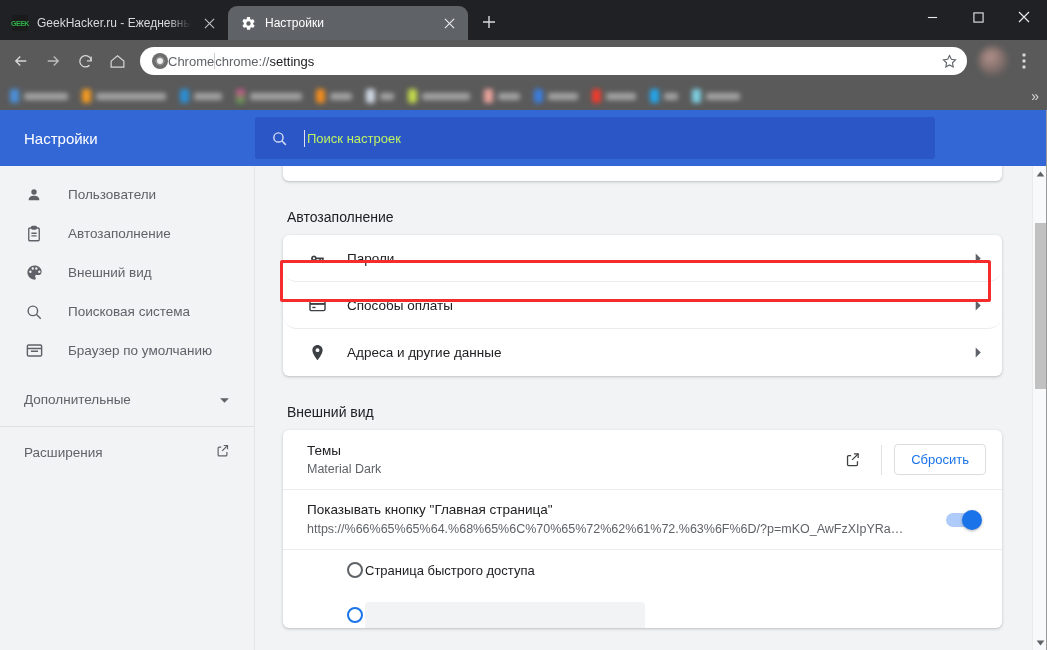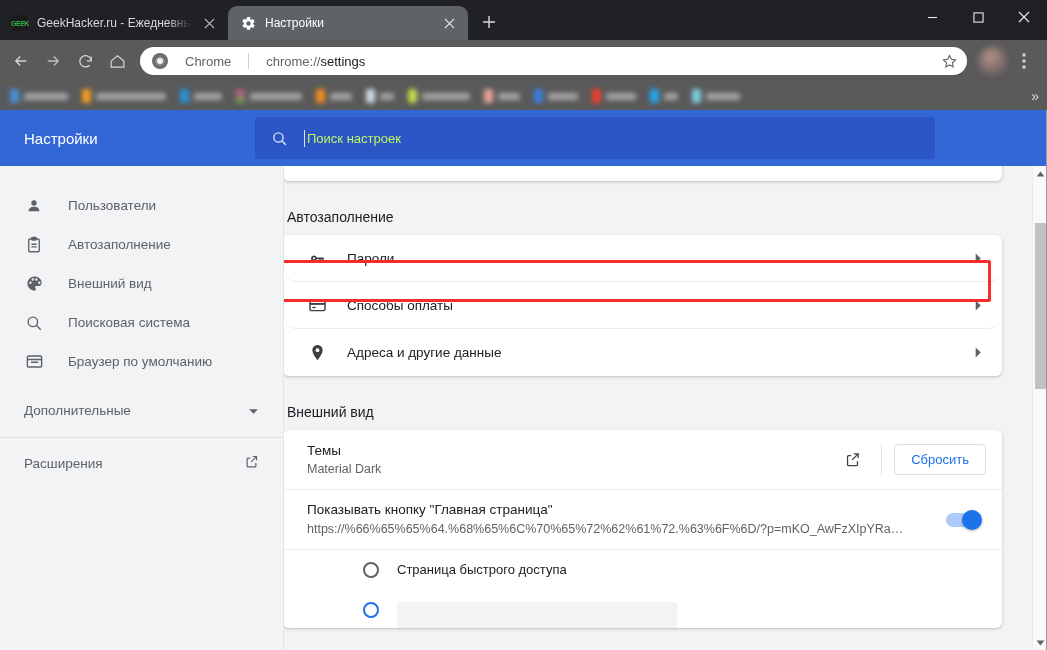--- a/index.html
+++ b/index.html
@@ -98,21 +98,21 @@
   }
   .omnibox {
     flex: 1;
     height: 28px;
     background: #fff;
     border-radius: 14px;
     display: flex;
     align-items: center;
     padding: 0 6px 0 12px;
     margin: 0 6px 0 6px;
-    gap: 17px;
+    gap: 0;
     min-width: 0;
   }
   .chrome-ball {
     width: 16px; height: 16px; border-radius: 50%;
     background: radial-gradient(circle at 50% 50%, #8a8a8a 0 40%, #6d6d6d 41% 100%);
     flex: 0 0 16px;
     display:flex;align-items:center;justify-content:center;
   }
   .chrome-ball i { display:block; width:6px;height:6px;border-radius:50%;background:#f1f1f1; }
   .omni-scheme { font-size: 13px; color: #5f6368; white-space: nowrap; }
@@ -183,24 +183,24 @@
   .search-caret {
     width: 1px; height: 17px; background: #dbe2f7;
     margin-right: -14px;
   }
   .search-ph { color: #bef264; font-size: 13px; }
 
   
   .sidebar {
     position: absolute;
     top: 56px; left: 0; bottom: 0;
-    width: 284px;
+    width: 255px;
     background: #f1f3f4;
     border-right: 1px solid #e3e5e6;
-    padding-top: 20px;
+    padding-top: 9px;
     z-index: 4;
   }
   .nav-item {
     height: 39px;
     display: flex;
     align-items: center;
     padding-left: 24px;
     gap: 24px;
     color: #5f6368;
     font-size: 13.5px;
@@ -325,24 +325,23 @@
   .toggle .knob {
     position: absolute; right: -2px; top: -3px;
     width: 20px; height: 20px;
     border-radius: 50%;
     background: #1a73e8;
     box-shadow: 0 1px 3px rgba(0,0,0,.3);
   }
 
   .radio-row {
     display: flex;
-    align-items: flex-start;
+    align-items: center;
     padding: 12px 24px 12px 64px;
-    gap: 18px;
-    margin-left: 16px;
+    gap: 2px;
   }
   .radio {
     width: 16px; height: 16px;
     border: 2px solid #5f6368;
     border-radius: 50%;
     flex: 0 0 16px;
   }
   .radio.checked { border-color: #1a73e8; }
   .radio-label { font-size: 13px; color: #202124; }
   .radio-input-stub {

